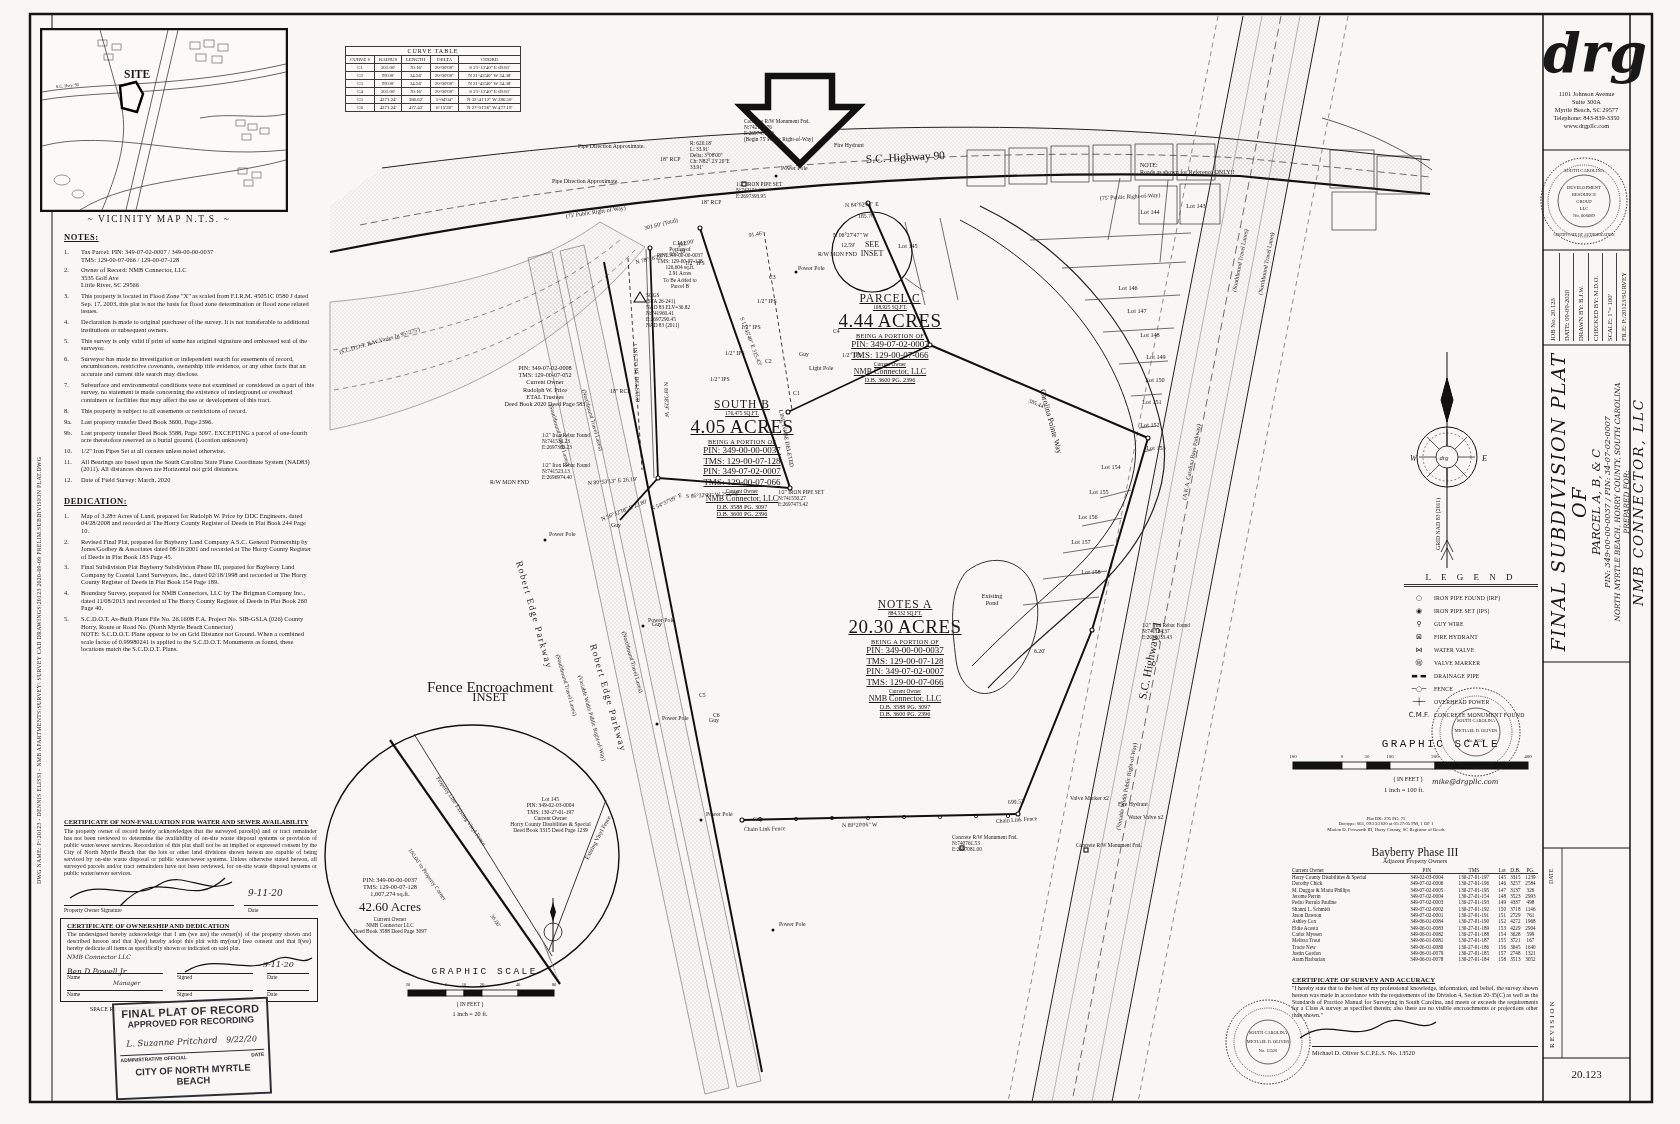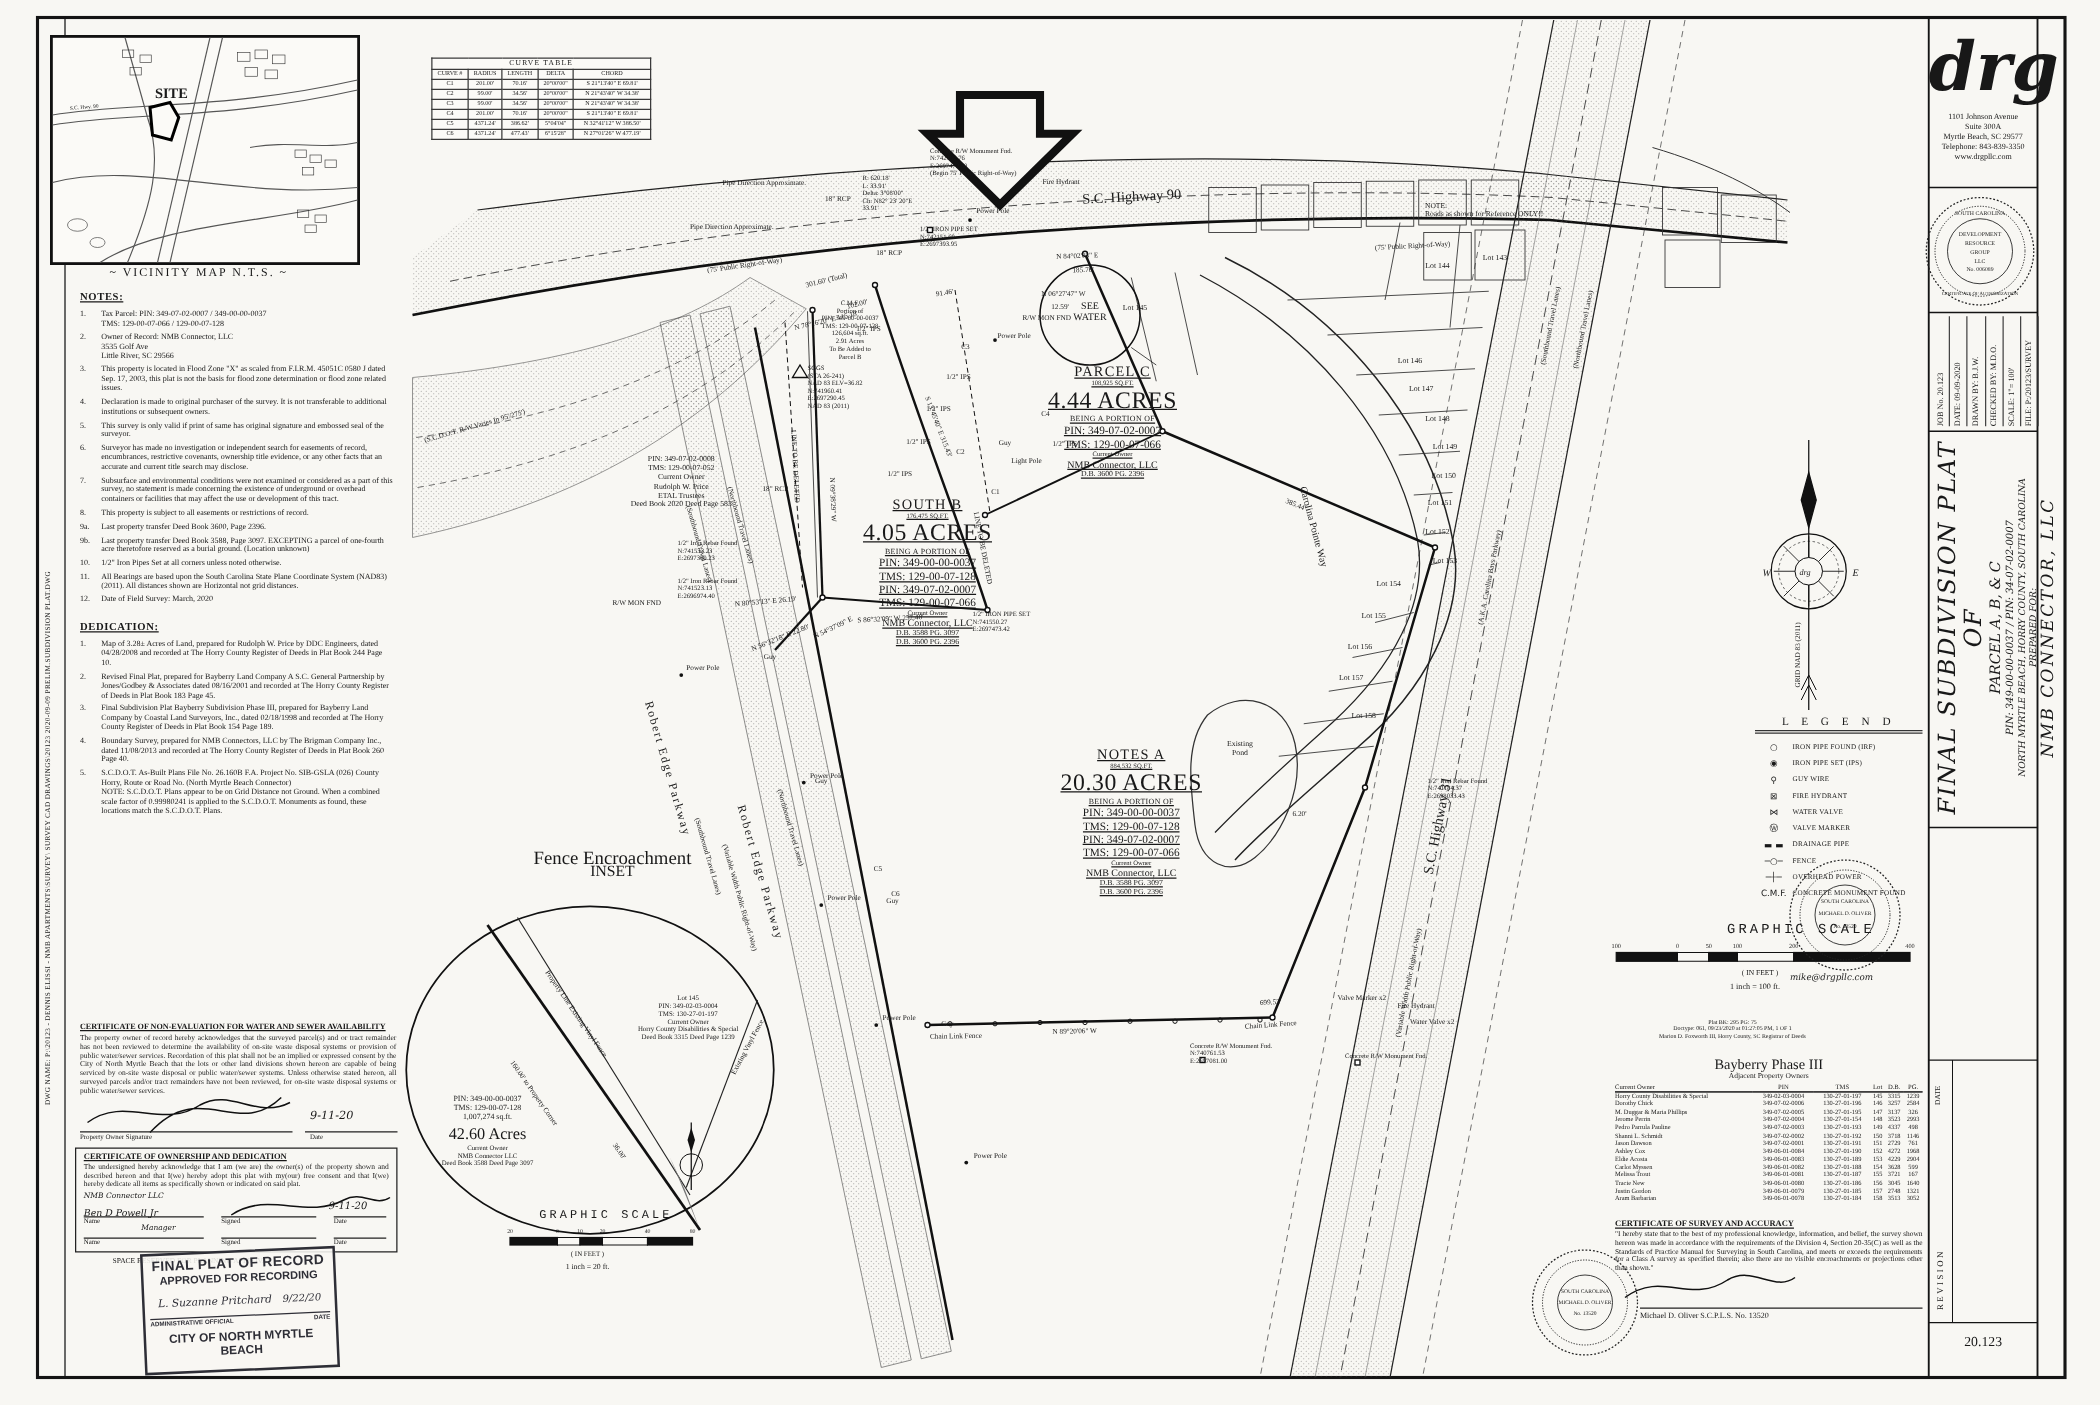--- a/index.html
+++ b/index.html
@@ -635,21 +635,21 @@
 E:2697081.00</div>
   <div class="abs tn" style="left:1076px;top:842px;width:92px">Concrete R/W Monument Fnd.</div>
   <div class="abs tn" style="left:1142px;top:622px;width:84px">1/2" Iron Rebar Found
 N:741184.37
 E:2698033.43</div>
   <div class="abs tn tc" style="left:962px;top:592px;width:60px;font-size:6.2px;line-height:7px">Existing
 Pond</div>
   <div class="abs tn" style="left:1140px;top:162px;width:120px;font-size:6px;line-height:7px">NOTE:
 Roads as shown for Reference ONLY!!</div>
   <div class="abs tn tc" style="left:846px;top:240px;width:52px;font-size:8px;line-height:9px">SEE
-WATER</div>
+INSET</div>
   <div class="abs tn tc" style="left:484px;top:364px;width:122px;font-size:6.2px;line-height:7.2px">PIN: 349-07-02-0008
 TMS: 129-00-07-052
 Current Owner
 Rudolph W. Price
 ETAL Trustees
 Deed Book 2020  Deed Page 583</div>
 
   <div class="pcard" style="left:800px;top:292px;width:180px">
     <div class="pc-name">PARCEL C</div>
     <div class="pc-sqft">108,925 SQ.FT.</div>

